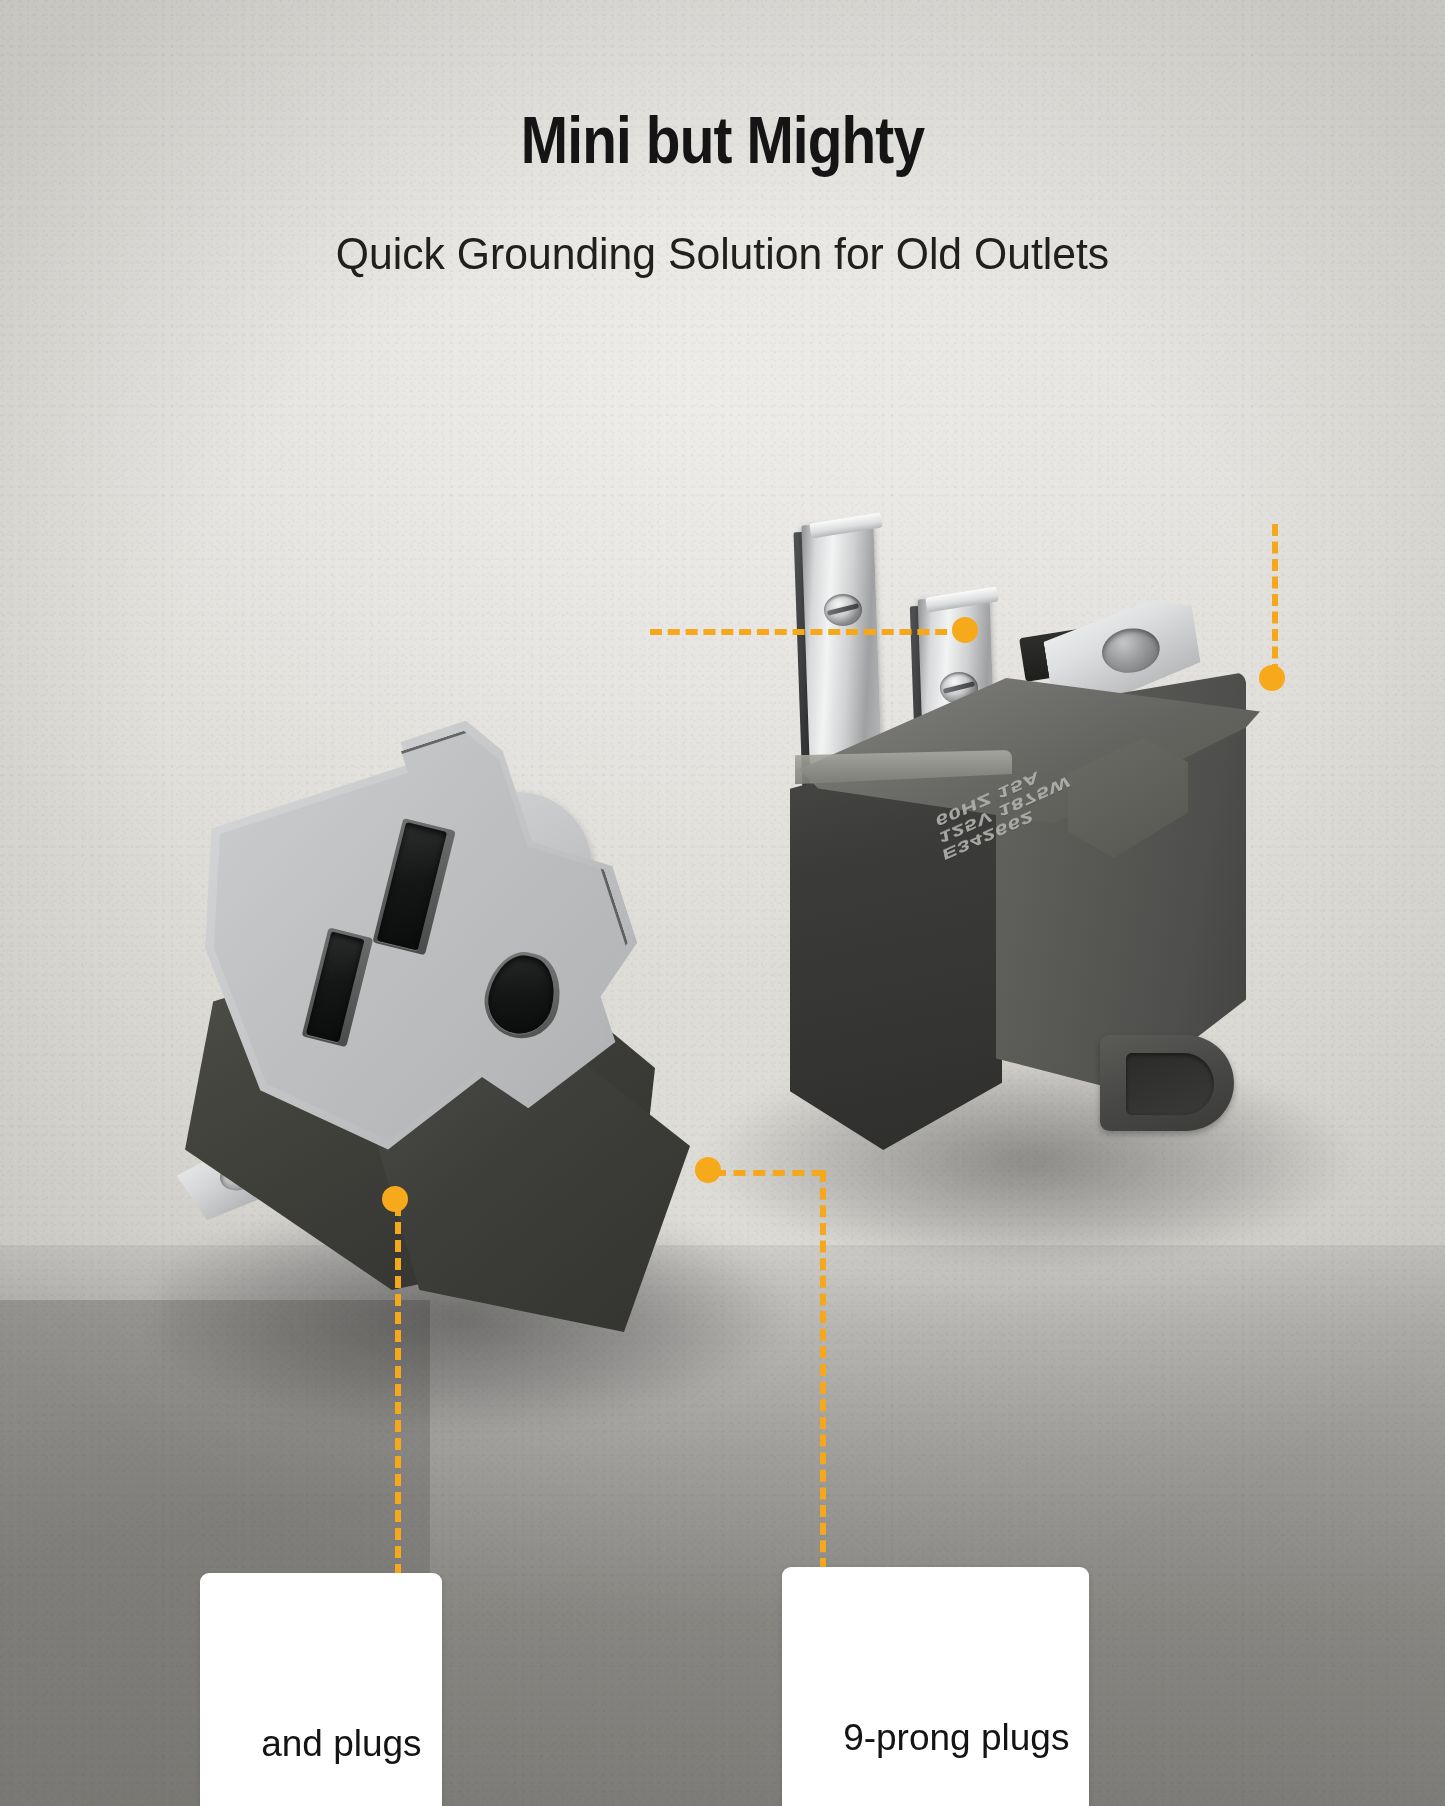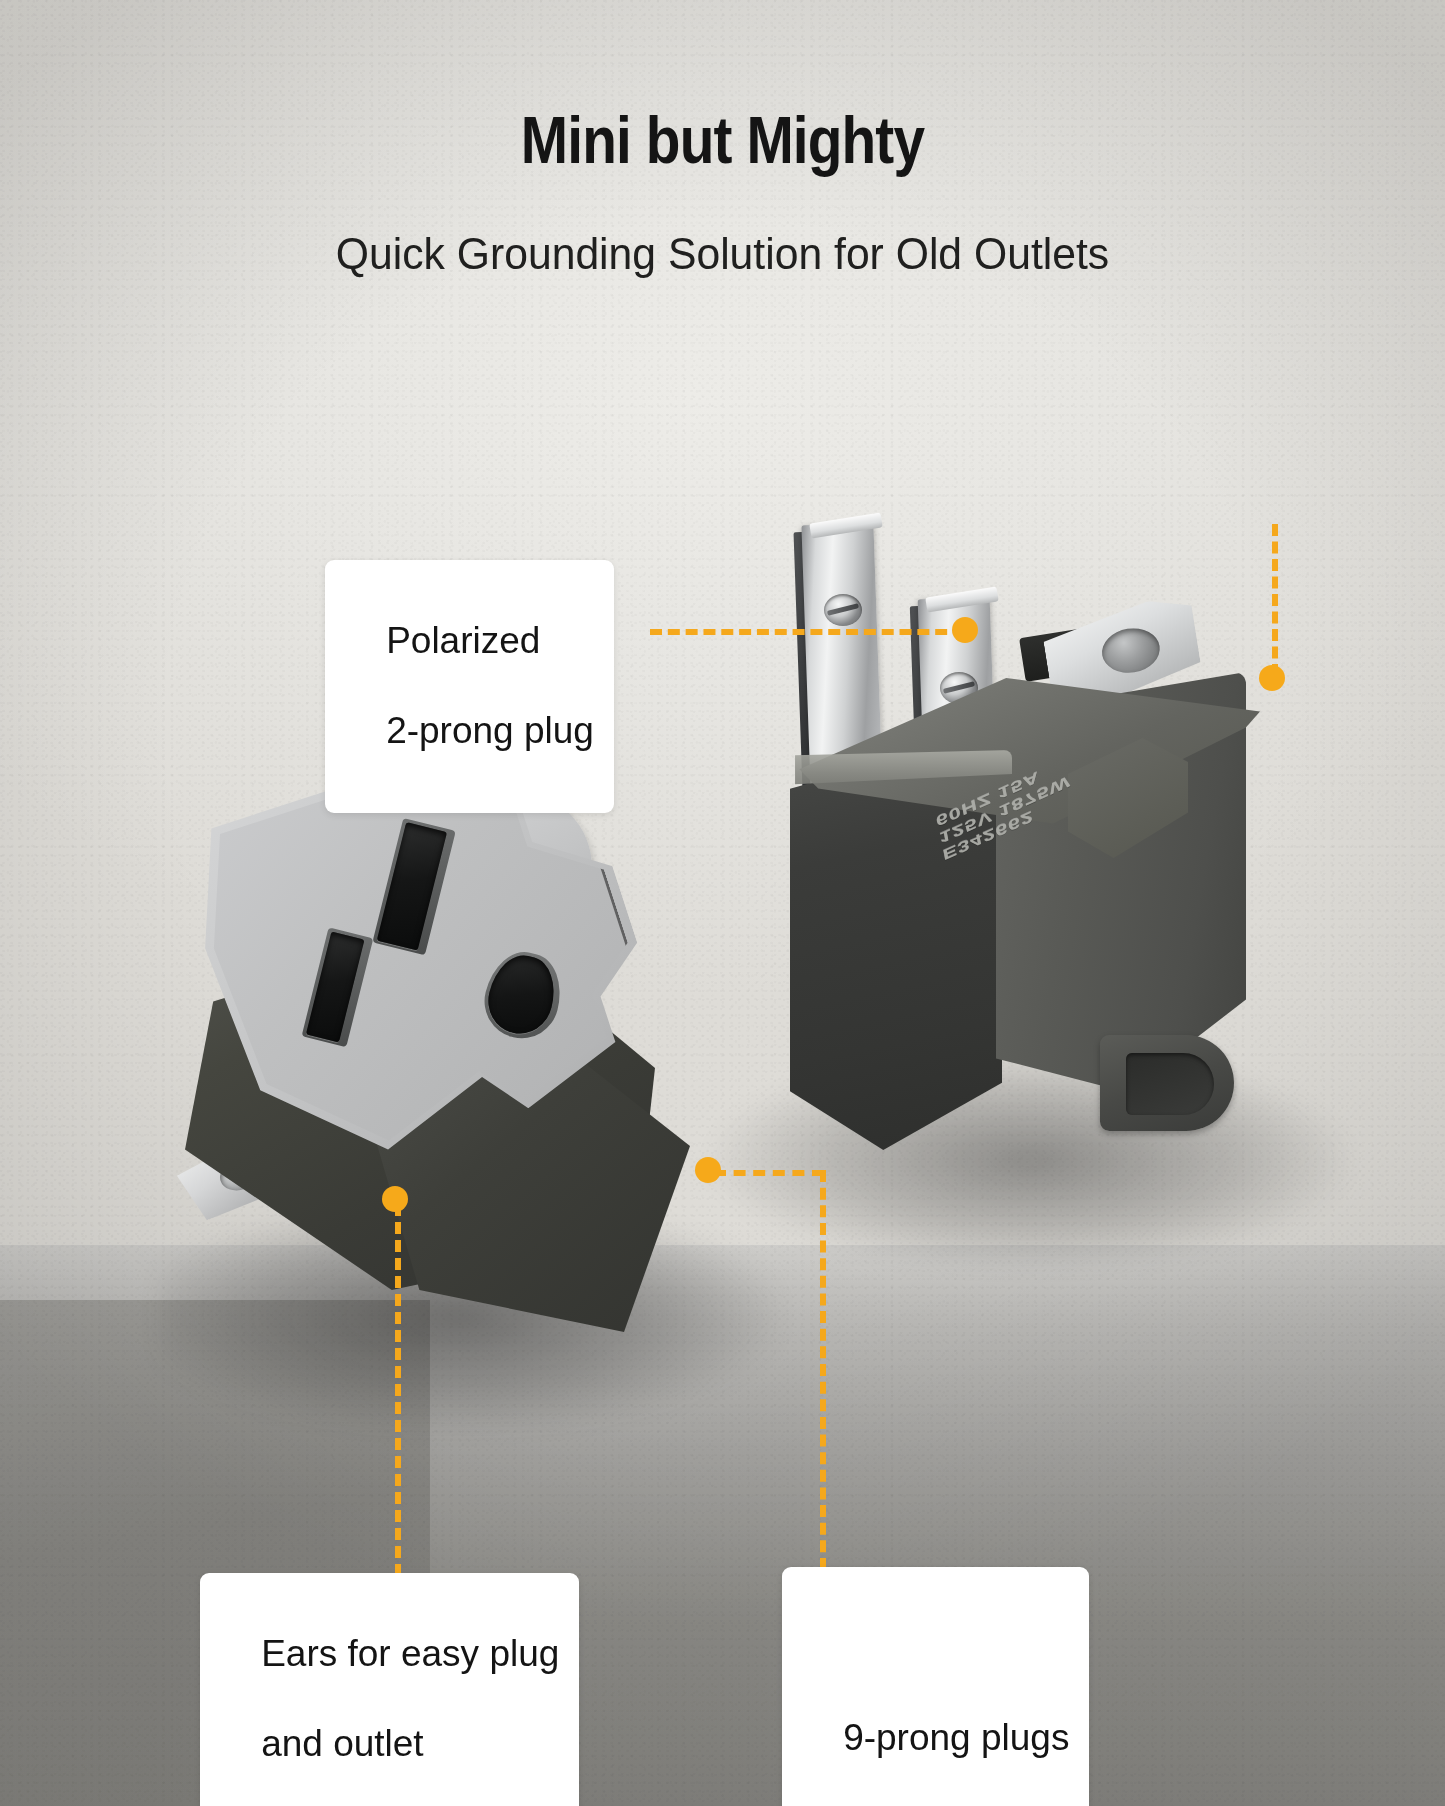--- a/index.html
+++ b/index.html
@@ -416,28 +416,24 @@
   <div class="dot" style="left:952px; top:617px;"></div>
 
   <div class="dot" style="left:382px;  top:1186px;"></div>
   <div class="lead-v" style="left:395px;  top:1204px; height:372px;"></div>
 
   <div class="dot" style="left:695px;  top:1157px;"></div>
   <div class="lead-h" style="left:714px;  top:1170px; width:110px;"></div>
   <div class="lead-v" style="left:820px;  top:1170px; height:400px;"></div>
 
 
-  <div class="callout" style="left:325px; top:560px;">
-    <span>Polarized</span><br>
-    <span>2-prong plug</span>
-  </div>
 
   <div class="callout" style="left:200px; top:1573px;">
-    <span>Ears for easy plug</span><br>
-    <span>and outlet</span>
+    <br>
+    <span>and plugs</span>
   </div>
 
   <div class="callout" style="left:782px; top:1567px;">
     <br>
     <span>9-prong plugs</span>
   </div>
 
   <div class="vignette"></div>
 </div>
 

